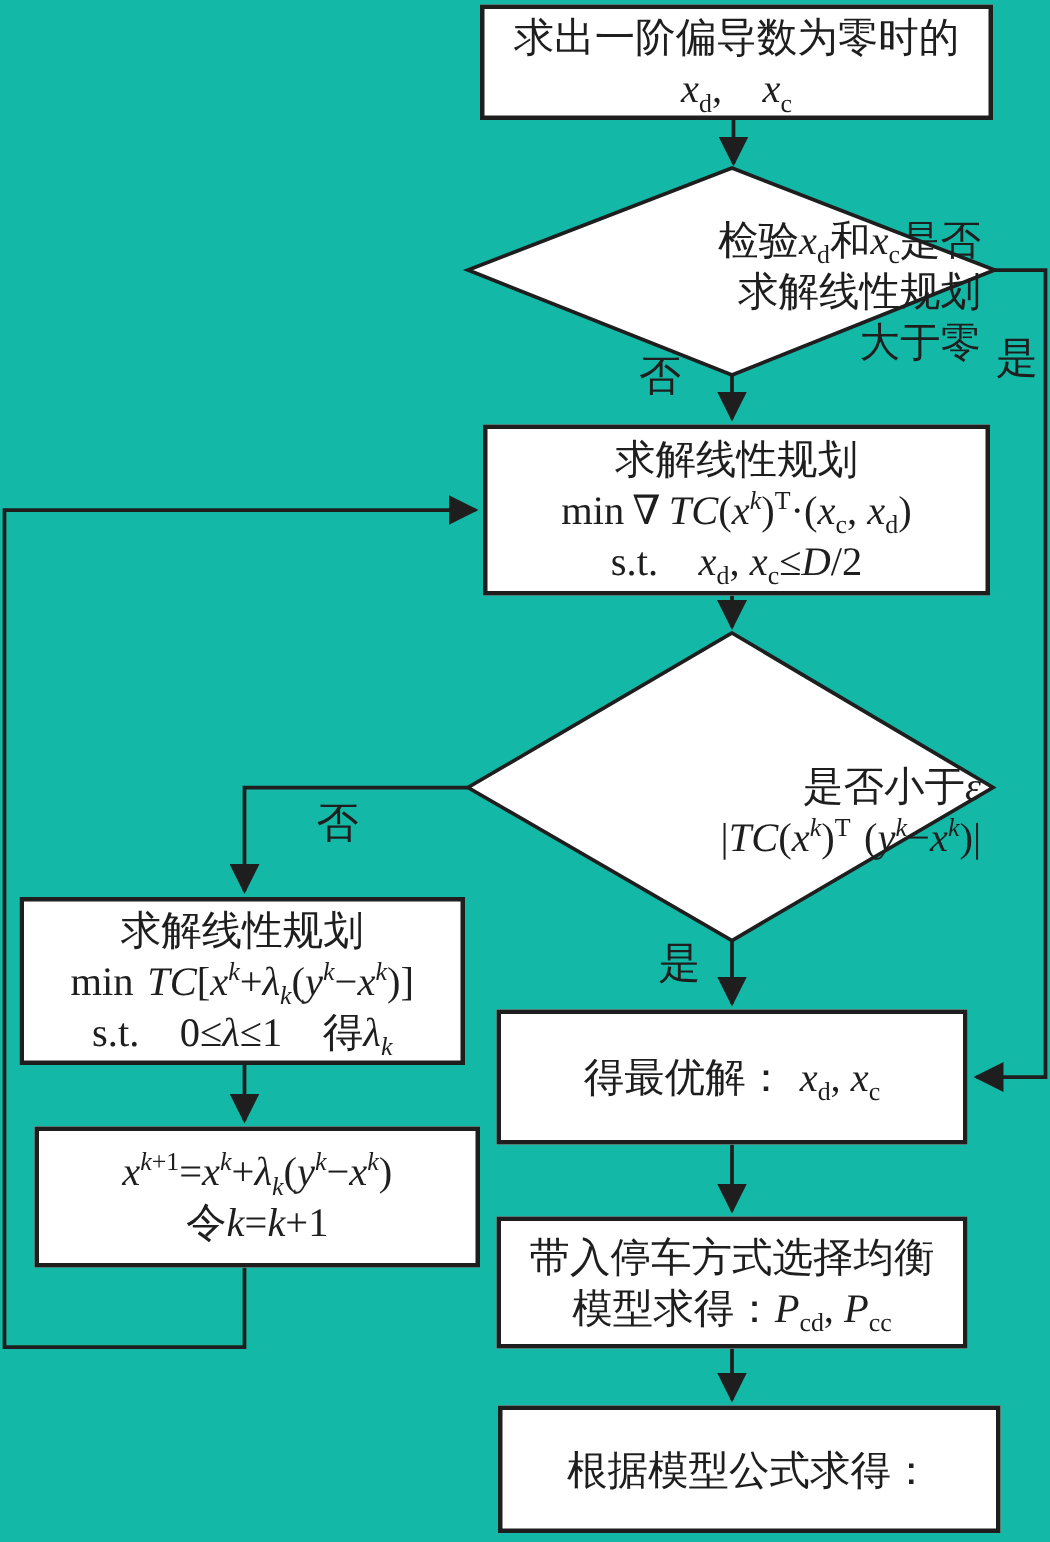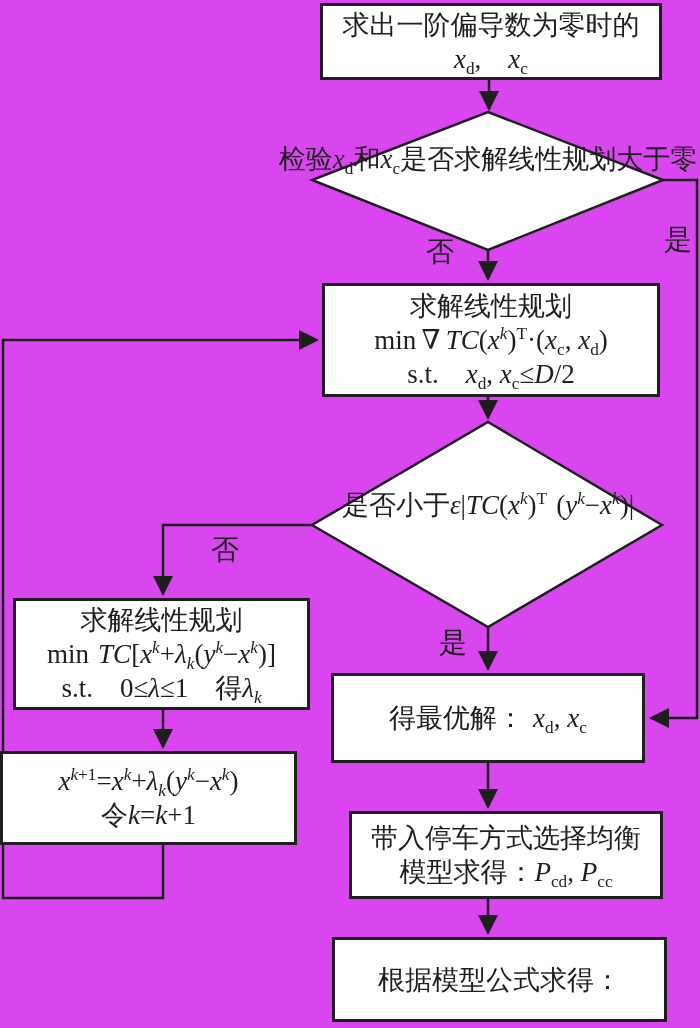--- a/index.html
+++ b/index.html
@@ -1,29 +1,29 @@
 <!DOCTYPE html>
 <html><head>
 <meta charset="utf-8">
 <style>
   html,body{margin:0;padding:0;background:#ffffff;}
   .stage{
-    position:relative;width:700px;height:1028px;background:#d946ef;
+    position:relative;width:700px;height:1028px;background:#14b8a6;
     font-family:"Liberation Serif","DejaVu Serif",serif;
     color:#1e1e1e;overflow:hidden;
   }
   .layer{position:absolute;left:0;top:0;width:700px;height:1028px;}
   .node{
     position:absolute;box-sizing:border-box;border:3px solid #1e1e1e;background:#ffffff;
     display:flex;flex-direction:column;align-items:center;justify-content:center;
     text-align:center;font-size:27px;line-height:34px;z-index:2;
   }
   .dtext{
     position:absolute;box-sizing:border-box;background:transparent;border:none;
-    display:flex;flex-direction:row;align-items:flex-start;justify-content:center;
+    display:flex;flex-direction:column;align-items:flex-end;justify-content:center;
     text-align:center;font-size:27px;line-height:34px;z-index:2;
   }
   .ln{white-space:nowrap;}
   .lbl{
     position:absolute;font-size:28px;line-height:32px;text-align:center;z-index:3;
     width:40px;height:32px;
   }
   sup{font-size:64%;line-height:0;}
   sub{font-size:64%;line-height:0;}
   i{font-style:italic;}
@@ -76,30 +76,30 @@
     <div class="ln">min ∇ <i>TC</i>(<i>x</i><sup><i>k</i></sup>)<sup>T</sup>·(<i>x</i><sub>c</sub>, <i>x</i><sub>d</sub>)</div>
     <div class="ln">s.t. <i>x</i><sub>d</sub>, <i>x</i><sub>c</sub>≤<i>D</i>/2</div>
   </div>
 
   <div class="node" style="left:13px;top:598px;width:297px;height:112px;">
     <div class="ln">求解线性规划</div>
     <div class="ln">min <i>TC</i>[<i>x</i><sup><i>k</i></sup>+<i>λ</i><sub><i>k</i></sub>(<i>y</i><sup><i>k</i></sup>−<i>x</i><sup><i>k</i></sup>)]</div>
     <div class="ln">s.t. 0≤<i>λ</i>≤1 得<i>λ</i><sub><i>k</i></sub></div>
   </div>
 
-  <div class="node" style="left:0;top:751px;width:297px;height:94px;">
+  <div class="node" style="left:23px;top:751px;width:297px;height:94px;">
     <div class="ln"><i>x</i><sup><i>k</i>+1</sup>=<i>x</i><sup><i>k</i></sup>+<i>λ</i><sub><i>k</i></sub>(<i>y</i><sup><i>k</i></sup>−<i>x</i><sup><i>k</i></sup>)</div>
     <div class="ln">令<i>k</i>=<i>k</i>+1</div>
   </div>
 
   <div class="node" style="left:331px;top:673px;width:314px;height:90px;">
     <div class="ln">得最优解： <i>x</i><sub>d</sub>, <i>x</i><sub>c</sub></div>
   </div>
 
-  <div class="node" style="left:349px;top:811px;width:314px;height:88px;align-items:center;">
+  <div class="node" style="left:331px;top:811px;width:314px;height:88px;align-items:center;">
     <div class="ln">带入停车方式选择均衡</div>
     <div class="ln">模型求得：<i>P</i><sub>cd</sub>, <i>P</i><sub>cc</sub></div>
   </div>
 
   <div class="node" style="left:332px;top:937px;width:335px;height:85px;">
     <div class="ln">根据模型公式求得：</div>
   </div>
 
   <div class="dtext" style="left:322px;top:142px;width:332px;height:104px;">
     <div class="ln">检验<i>x</i><sub>d</sub>和<i>x</i><sub>c</sub>是否</div>

